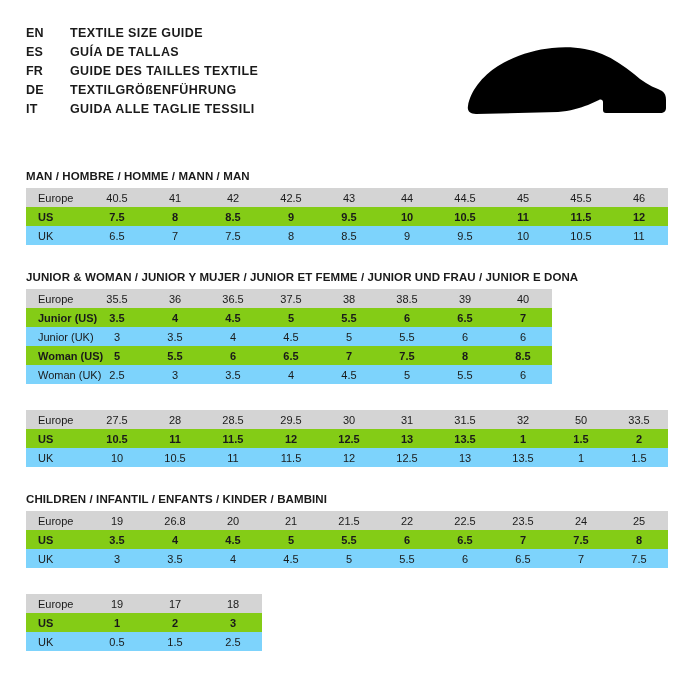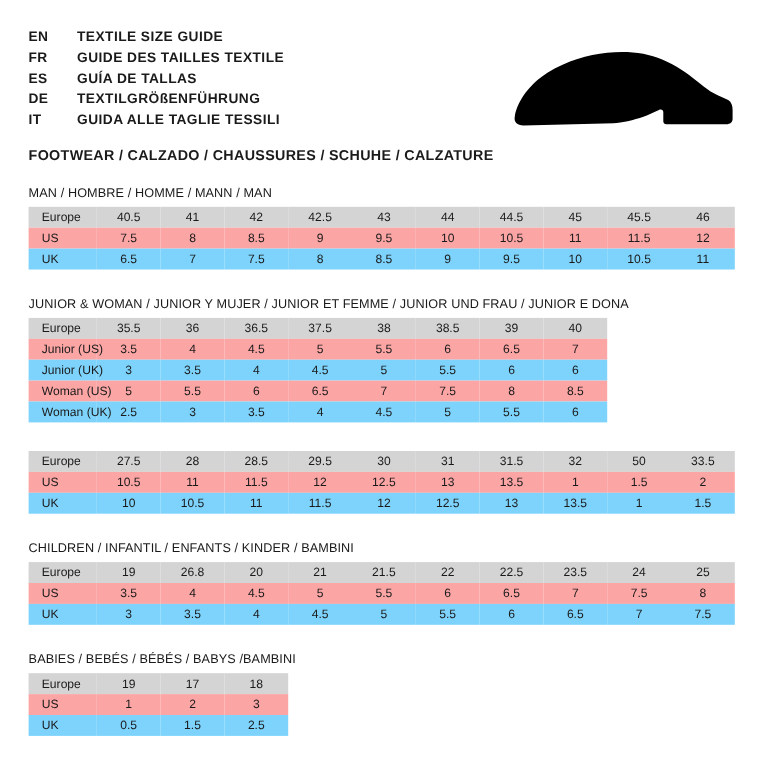--- a/index.html
+++ b/index.html
@@ -62,21 +62,21 @@
     font-weight: bold;
     letter-spacing: 0.3px;
   }
 
   
   .section {
     margin-top: 26px;
   }
   .section-title {
     font-size: 11.5px;
-    font-weight: normal;
+    font-weight: bold;
     letter-spacing: 0.1px;
     margin-bottom: 6px;
     margin-top: 16px;
   }
   table.size {
     border-collapse: collapse;
     font-size: 11px;
     table-layout: fixed;
   }
   table.size td {
@@ -86,45 +86,46 @@
     white-space: nowrap;
   }
   table.size td.rowlabel {
     text-align: left;
     padding-left: 12px;
   }
   tr.shaded td {
     background: #d4d4d4;
   }
   tr.plain td {
-    background: #fca5a5;
+    background: #84cc16;
+    font-weight: bold;
   }
   tr.alt td {
     background: #7dd3fc;
   }
 </style>
 </head>
 <body>
 
 <div class="page">
 
   <div class="header">
     <table class="lang-table">
       <tbody>
         <tr>
           <td class="lang-code">EN</td>
           <td class="lang-title">TEXTILE SIZE GUIDE</td>
         </tr>
         <tr>
+          <td class="lang-code">ES</td>
+          <td class="lang-title">GUÍA DE TALLAS</td>
+        </tr>
+        <tr>
           <td class="lang-code">FR</td>
           <td class="lang-title">GUIDE DES TAILLES TEXTILE</td>
-        </tr>
-        <tr>
-          <td class="lang-code">ES</td>
-          <td class="lang-title">GUÍA DE TALLAS</td>
         </tr>
         <tr>
           <td class="lang-code">DE</td>
           <td class="lang-title">TEXTILGRÖßENFÜHRUNG</td>
         </tr>
         <tr>
           <td class="lang-code">IT</td>
           <td class="lang-title">GUIDA ALLE TAGLIE TESSILI</td>
         </tr>
       </tbody>
@@ -136,21 +137,20 @@
           C132 10 150 12 164 18 C176 23 186 30 196 38
           C204 45 212 50 220 53 L224 55 C227 57 228 60 228 64
           L228 72 C228 75 226 77 222 77 L168 77
           C166 77 165 76 165 74 L165 66 C165 64 163 63 161 64
           L150 69 C142 72 132 75 120 76 L38 78
           C32 78 29 75 30 70 Z"></path>
         <path fill="#000000" d="M196 60 C204 63 214 65 224 65 L224 72 L198 72 Z"></path>
       </svg>
     </div>
 
-    <div class="cat-title">FOOTWEAR / CALZADO / CHAUSSURES / SCHUHE / CALZATURE</div>
   </div>
 
   <div id="sections-root">
       <div class="section">
         <div class="section-title">MAN / HOMBRE / HOMME / MANN / MAN</div>
         <table class="size" style="width: 642px;">
           <colgroup>
             <col style="width: 62px;">
             <col style="width: 58px;">
             <col style="width: 58px;">
@@ -390,21 +390,20 @@
               <td>5.5</td>
               <td>6</td>
               <td>6.5</td>
               <td>7</td>
               <td>7.5</td>
             </tr>
           </tbody>
         </table>
       </div>
       <div class="section">
-        <div class="section-title">BABIES  / BEBÉS / BÉBÉS / BABYS /BAMBINI</div>
         <table class="size" style="width: 236px;">
           <colgroup>
             <col style="width: 62px;">
             <col style="width: 58px;">
             <col style="width: 58px;">
             <col style="width: 58px;">
           </colgroup>
           <tbody>
             <tr class="shaded">
               <td class="rowlabel">Europe</td>

